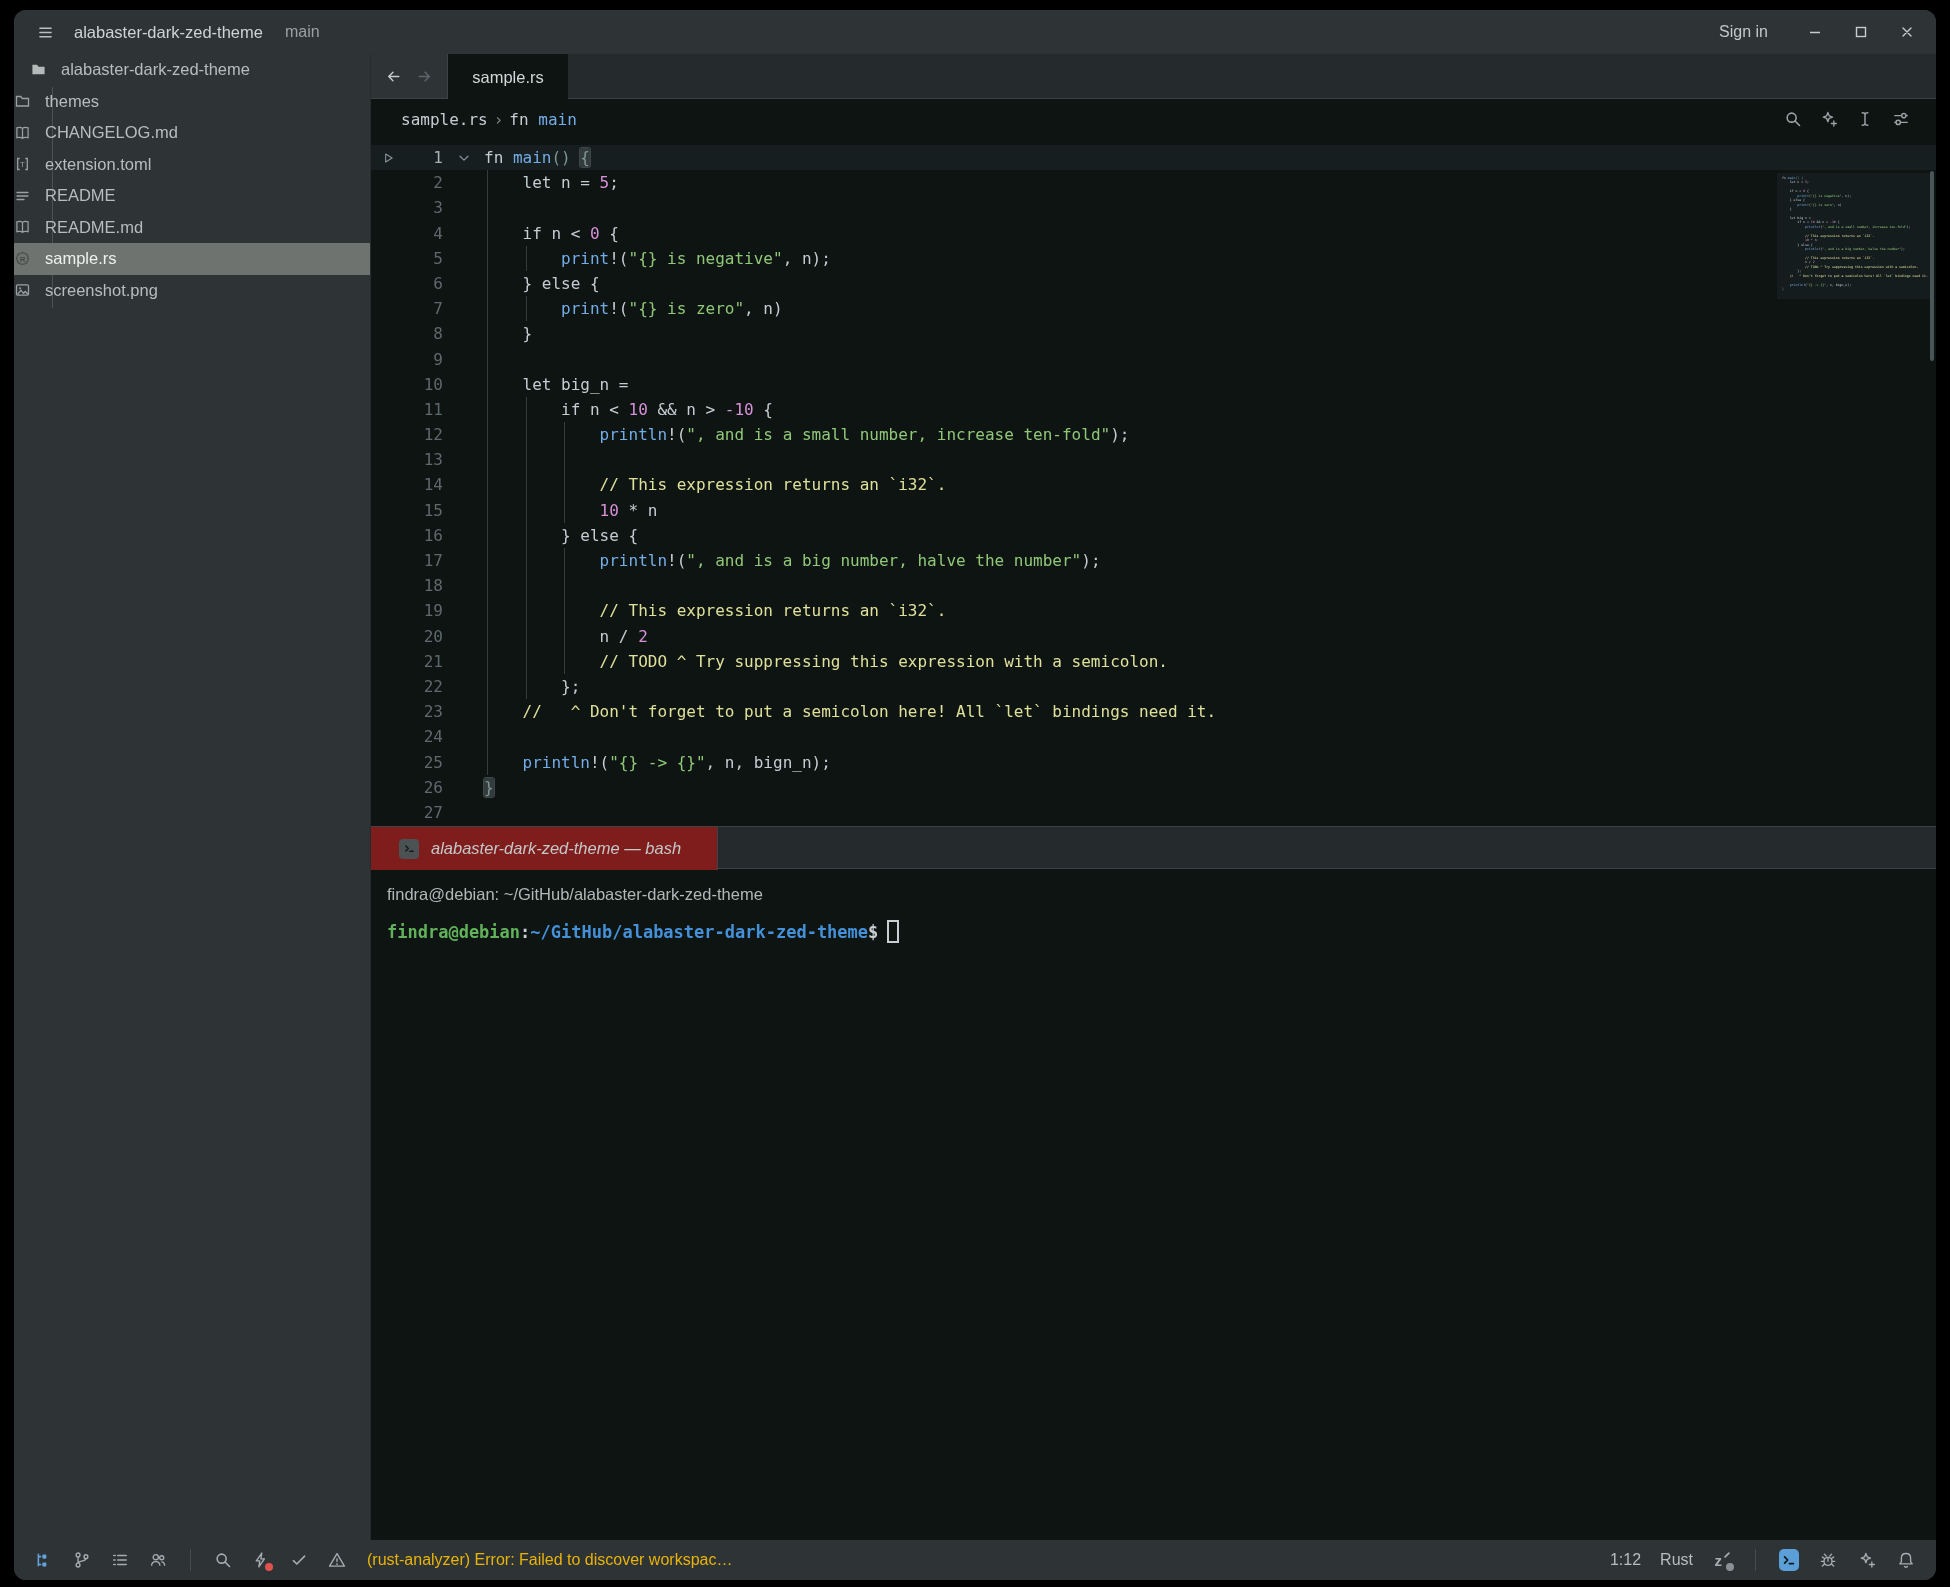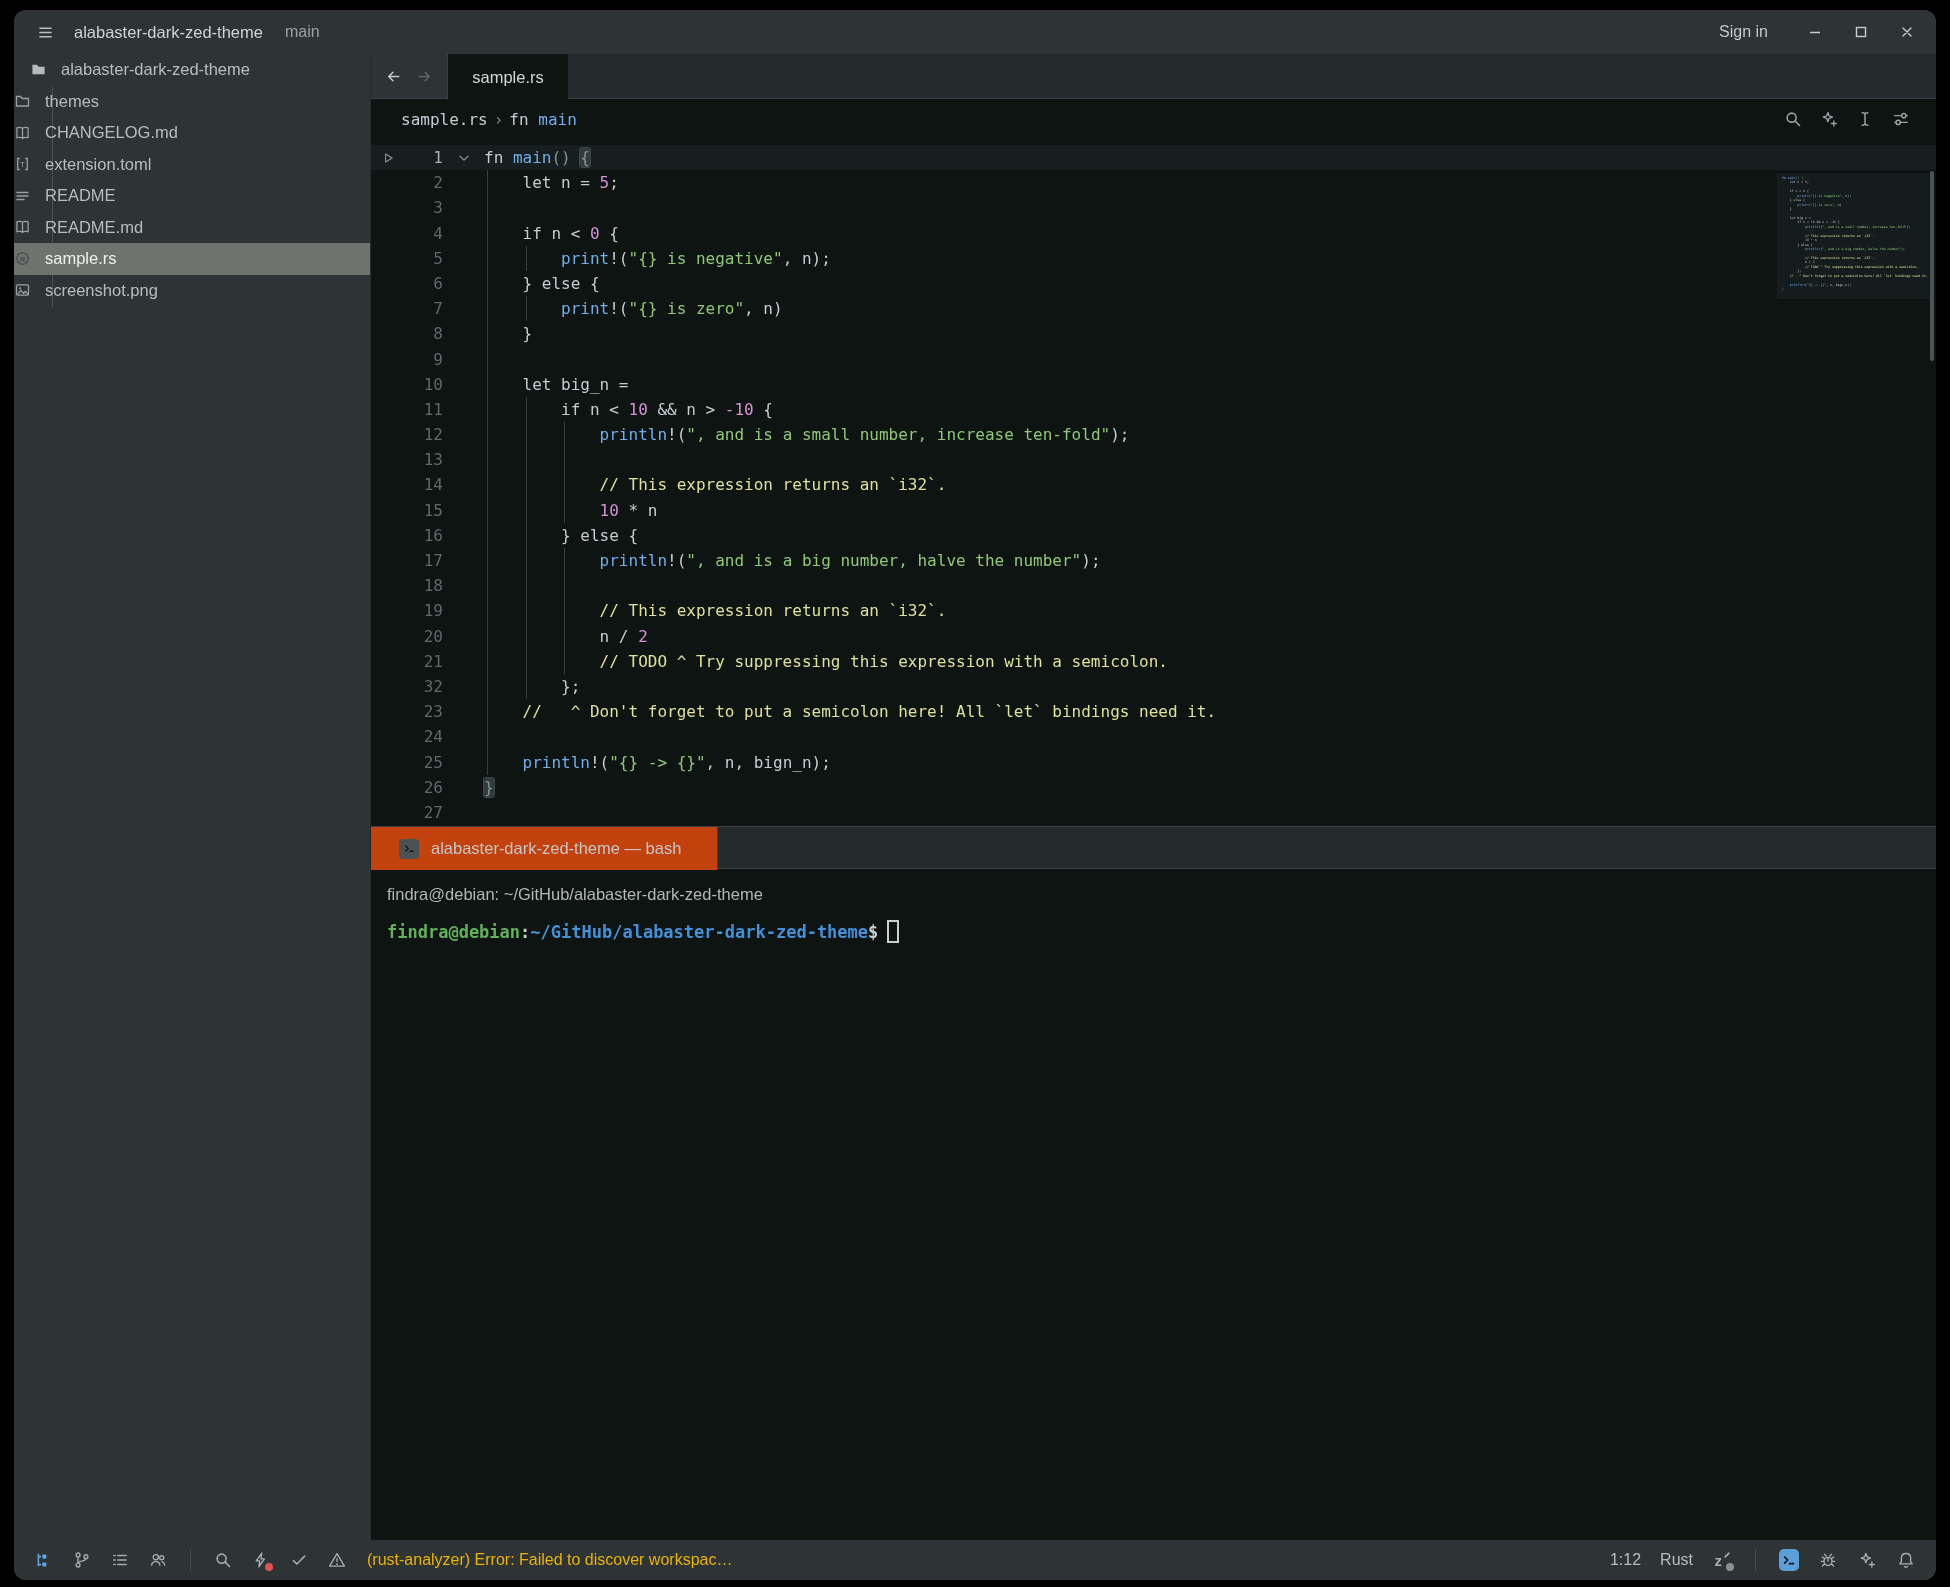--- a/index.html
+++ b/index.html
@@ -54,21 +54,21 @@
   .c-fg { color:#c5cdd3; } .c-fn { color:#73ade8; } .c-str { color:#90c878; }
   .c-num { color:#d791d7; } .c-cm { color:#dfe09a; } .c-pn { color:#7e9793; }
   .bracket-box { background:#333b3d; box-shadow:0 0 0 1px #3d4648; border-radius:2px; }
   .guide { position:absolute; width:1px; background:#333d40; }
   #minimap { position:absolute; left:1406px; top:28px; width:155px; height:126px; background:#151c1e; overflow:hidden; padding:3px 0 0 5px; font-family:"DejaVu Sans Mono", monospace; font-size:3.2px; }
   .mini-line { height:4.45px; line-height:4.45px; white-space:pre; }
   #scroll-thumb { position:absolute; right:2px; top:26px; width:4px; height:190px; background:#4b5456; border-radius:2px; }
   
   #terminal { position:absolute; left:0; top:772px; width:100%; height:714px; background:#0d1412; border-top:1px solid #3c4346; }
   #term-tabbar { position:absolute; left:0; top:0; width:100%; height:42px; background:#252b2d; border-bottom:1px solid #3c4346; display:flex; }
-  #term-tab { height:43px; margin-bottom:-1px; background:#c2410c; display:flex; align-items:center; padding:0 36px 0 28px; color:#c3c8c9; font-size:16.5px; border-right:1px solid #3c4346; }
+  #term-tab { height:43px; margin-bottom:-1px; background:#7f1d1d; display:flex; align-items:center; padding:0 36px 0 28px; color:#c3c8c9; font-size:16.5px; border-right:1px solid #3c4346;font-style:italic; }
   #term-tab .ic { width:20px; height:20px; margin-right:12px; color:#4a5254; }
   #term-content { position:absolute; left:0; top:42px; padding:16px 0 0 16px; width:100%; }
   #term-title { color:#b2b7b8; font-size:16.5px; }
   #term-prompt { margin-top:16px; font-family:"DejaVu Sans Mono", monospace; font-size:17px; font-weight:bold; color:#c9ced2; display:flex; align-items:center; white-space:pre; }
   .t-green { color:#61b25b; } .t-blue { color:#4591d9; } .t-fg { color:#c9ced2; }
   #term-cursor { width:12px; height:23px; border:2px solid #c9ced2; margin-left:9px; }
   
   #statusbar { position:absolute; left:0; top:1530px; width:100%; height:40px; background:#2e3436; display:flex; align-items:center; font-size:16px; }
   #statusbar .sico { width:20px; height:20px; display:flex; align-items:center; justify-content:center; color:#a6adb0; position:relative; flex:none; }
   #statusbar .sico.blue { color:#62a3e0; }
@@ -264,21 +264,21 @@
           <div class="code-line"><span class="g-play"></span><span class="ln-num">12</span><span class="g-fold"></span><span class="code-text"><span class="c-fg">            </span><span class="c-fn">println</span><span class="c-fg">!(</span><span class="c-str">", and is a small number, increase ten-fold"</span><span class="c-fg">);</span></span></div>
           <div class="code-line"><span class="g-play"></span><span class="ln-num">13</span><span class="g-fold"></span><span class="code-text"></span></div>
           <div class="code-line"><span class="g-play"></span><span class="ln-num">14</span><span class="g-fold"></span><span class="code-text"><span class="c-fg">            </span><span class="c-cm">// This expression returns an `i32`.</span></span></div>
           <div class="code-line"><span class="g-play"></span><span class="ln-num">15</span><span class="g-fold"></span><span class="code-text"><span class="c-fg">            </span><span class="c-num">10</span><span class="c-fg"> * n</span></span></div>
           <div class="code-line"><span class="g-play"></span><span class="ln-num">16</span><span class="g-fold"></span><span class="code-text"><span class="c-fg">        } else {</span></span></div>
           <div class="code-line"><span class="g-play"></span><span class="ln-num">17</span><span class="g-fold"></span><span class="code-text"><span class="c-fg">            </span><span class="c-fn">println</span><span class="c-fg">!(</span><span class="c-str">", and is a big number, halve the number"</span><span class="c-fg">);</span></span></div>
           <div class="code-line"><span class="g-play"></span><span class="ln-num">18</span><span class="g-fold"></span><span class="code-text"></span></div>
           <div class="code-line"><span class="g-play"></span><span class="ln-num">19</span><span class="g-fold"></span><span class="code-text"><span class="c-fg">            </span><span class="c-cm">// This expression returns an `i32`.</span></span></div>
           <div class="code-line"><span class="g-play"></span><span class="ln-num">20</span><span class="g-fold"></span><span class="code-text"><span class="c-fg">            n / </span><span class="c-num">2</span></span></div>
           <div class="code-line"><span class="g-play"></span><span class="ln-num">21</span><span class="g-fold"></span><span class="code-text"><span class="c-fg">            </span><span class="c-cm">// TODO ^ Try suppressing this expression with a semicolon.</span></span></div>
-          <div class="code-line"><span class="g-play"></span><span class="ln-num">32</span><span class="g-fold"></span><span class="code-text"><span class="c-fg">        };</span></span></div>
+          <div class="code-line"><span class="g-play"></span><span class="ln-num">22</span><span class="g-fold"></span><span class="code-text"><span class="c-fg">        };</span></span></div>
           <div class="code-line"><span class="g-play"></span><span class="ln-num">23</span><span class="g-fold"></span><span class="code-text"><span class="c-fg">    </span><span class="c-cm">//   ^ Don't forget to put a semicolon here! All `let` bindings need it.</span></span></div>
           <div class="code-line"><span class="g-play"></span><span class="ln-num">24</span><span class="g-fold"></span><span class="code-text"></span></div>
           <div class="code-line"><span class="g-play"></span><span class="ln-num">25</span><span class="g-fold"></span><span class="code-text"><span class="c-fg">    </span><span class="c-fn">println</span><span class="c-fg">!(</span><span class="c-str">"{} -&gt; {}"</span><span class="c-fg">, n, bign_n);</span></span></div>
           <div class="code-line"><span class="g-play"></span><span class="ln-num">26</span><span class="g-fold"></span><span class="code-text"><span class="c-pn bracket-box">}</span></span></div>
           <div class="code-line"><span class="g-play"></span><span class="ln-num">27</span><span class="g-fold"></span><span class="code-text"></span></div>
         </div>
       <div id="minimap">
           <div class="mini-line"><span class="c-fg">fn </span><span class="c-fn">main</span><span class="c-pn">()</span><span class="c-fg"> </span><span class="c-pn">{</span></div>
           <div class="mini-line"><span class="c-fg">    let n = </span><span class="c-num">5</span><span class="c-fg">;</span></div>
           <div class="mini-line"></div>

